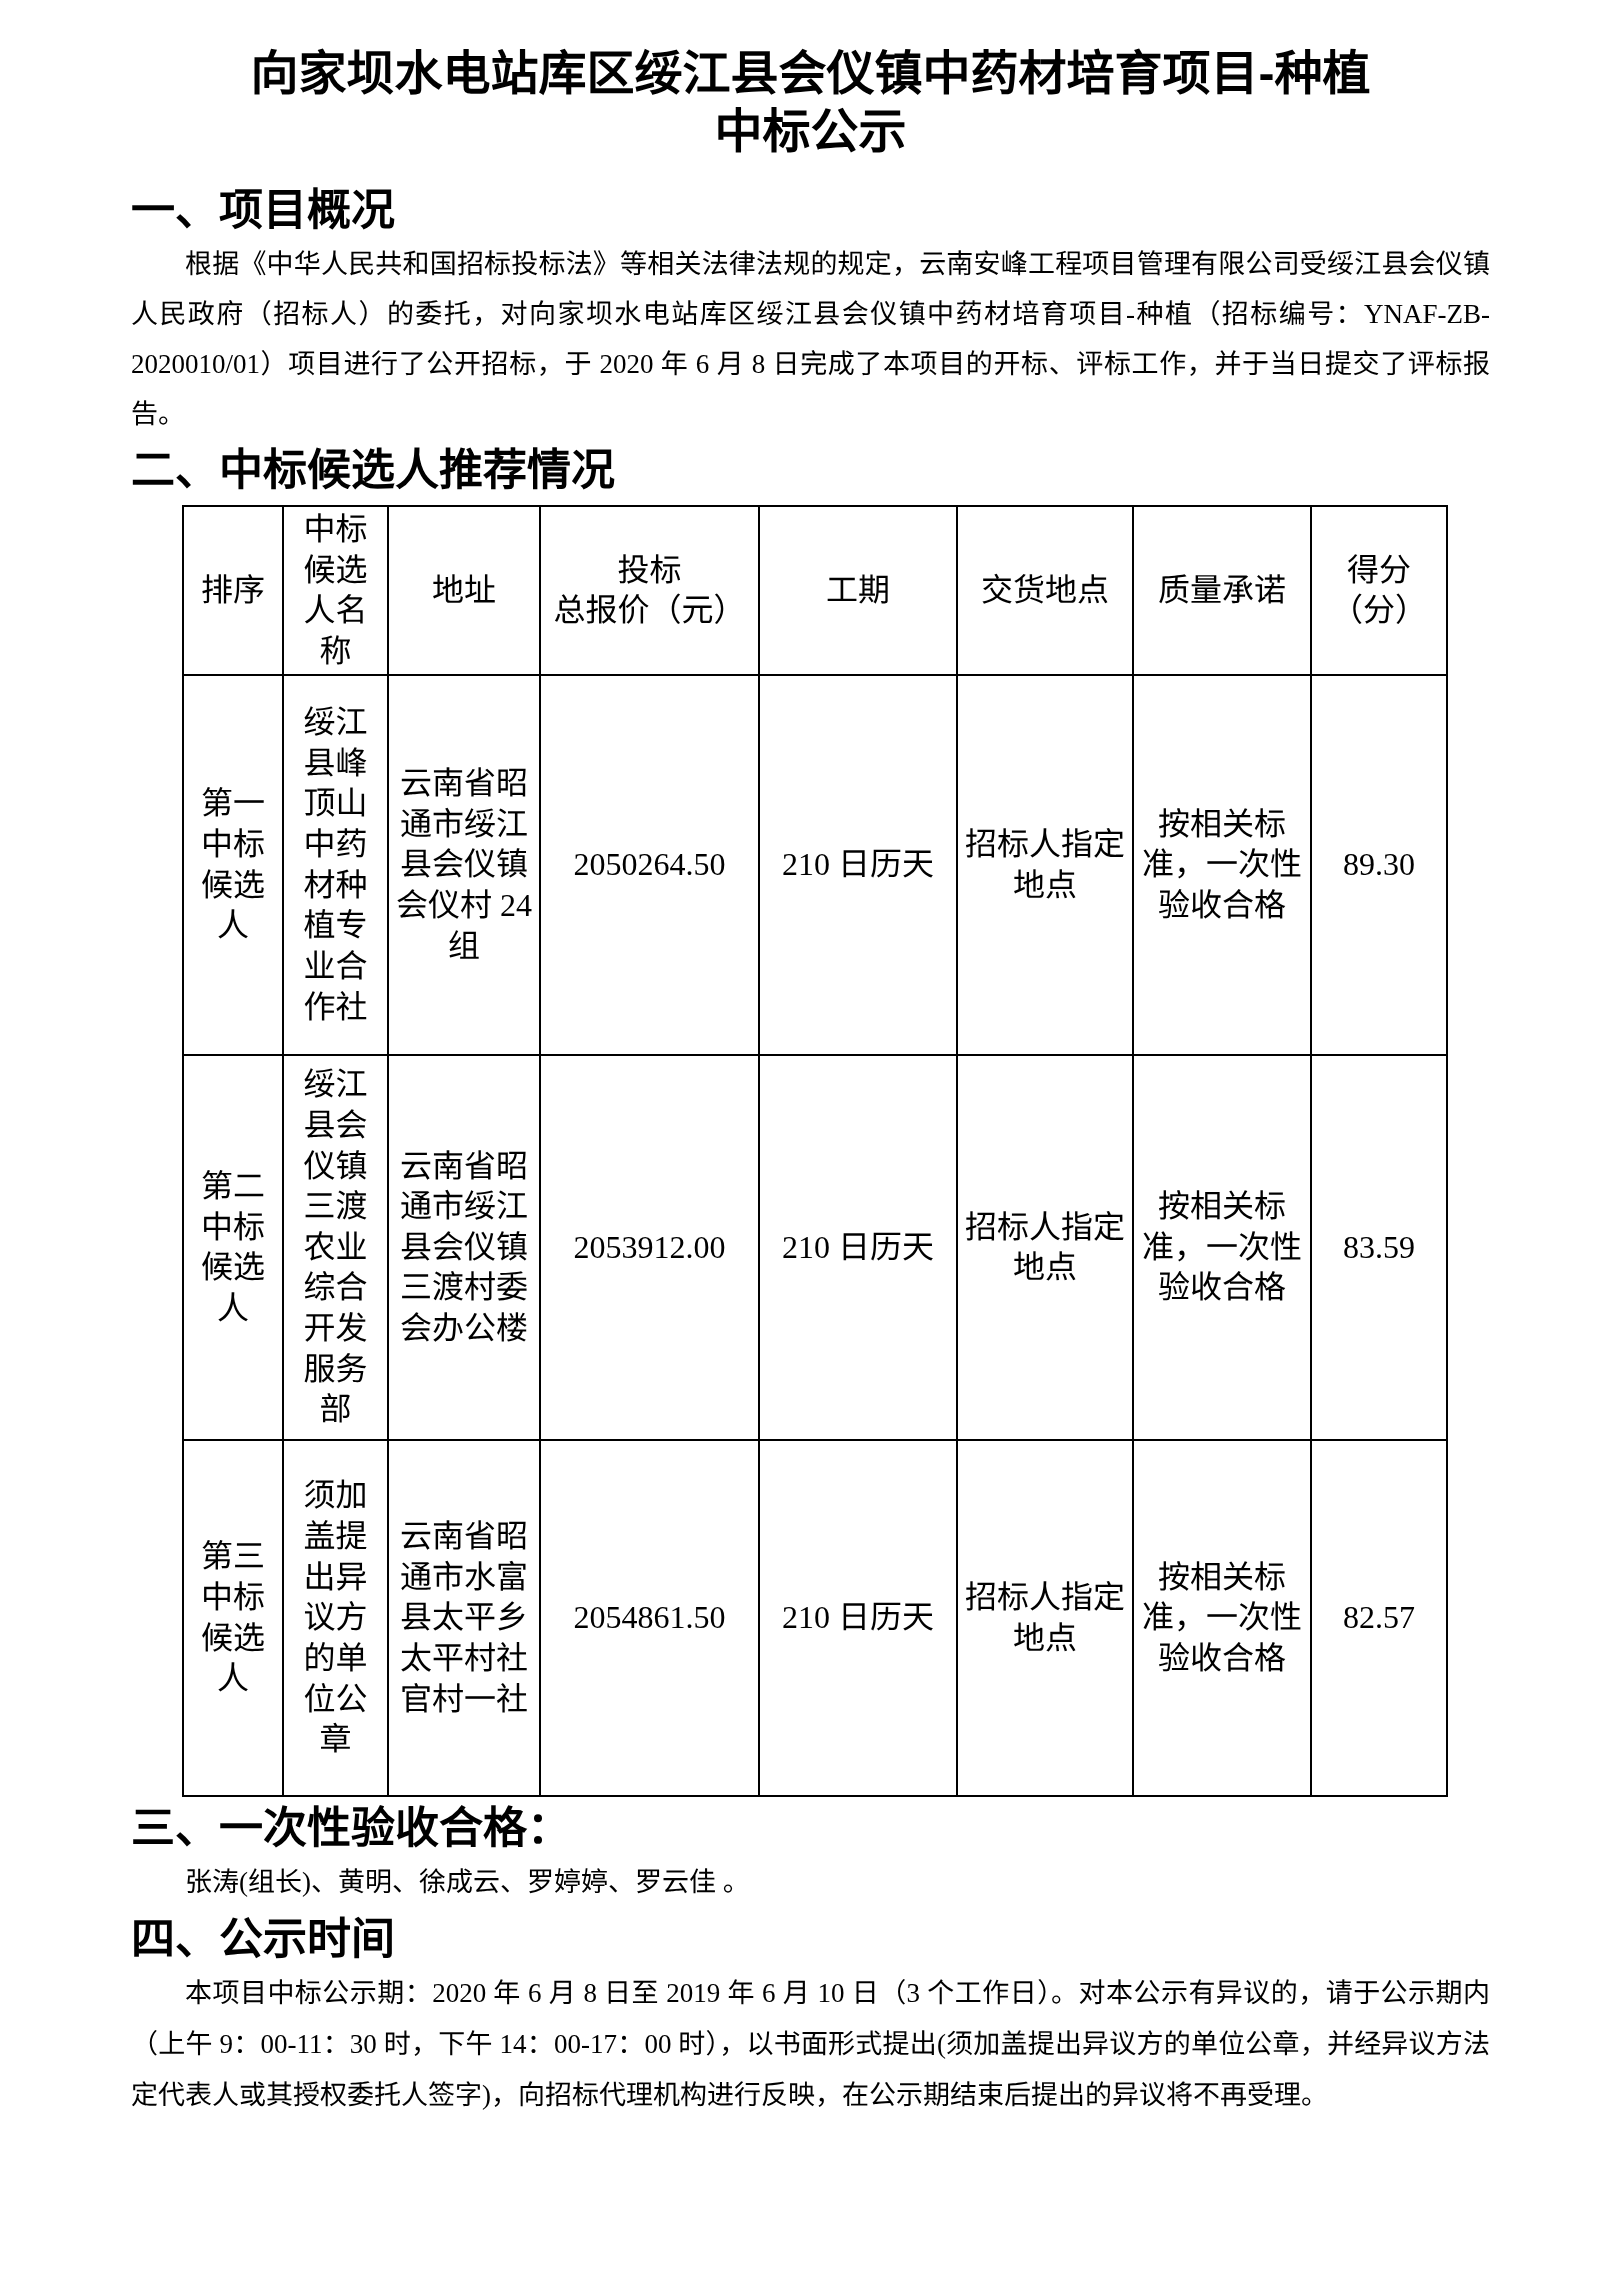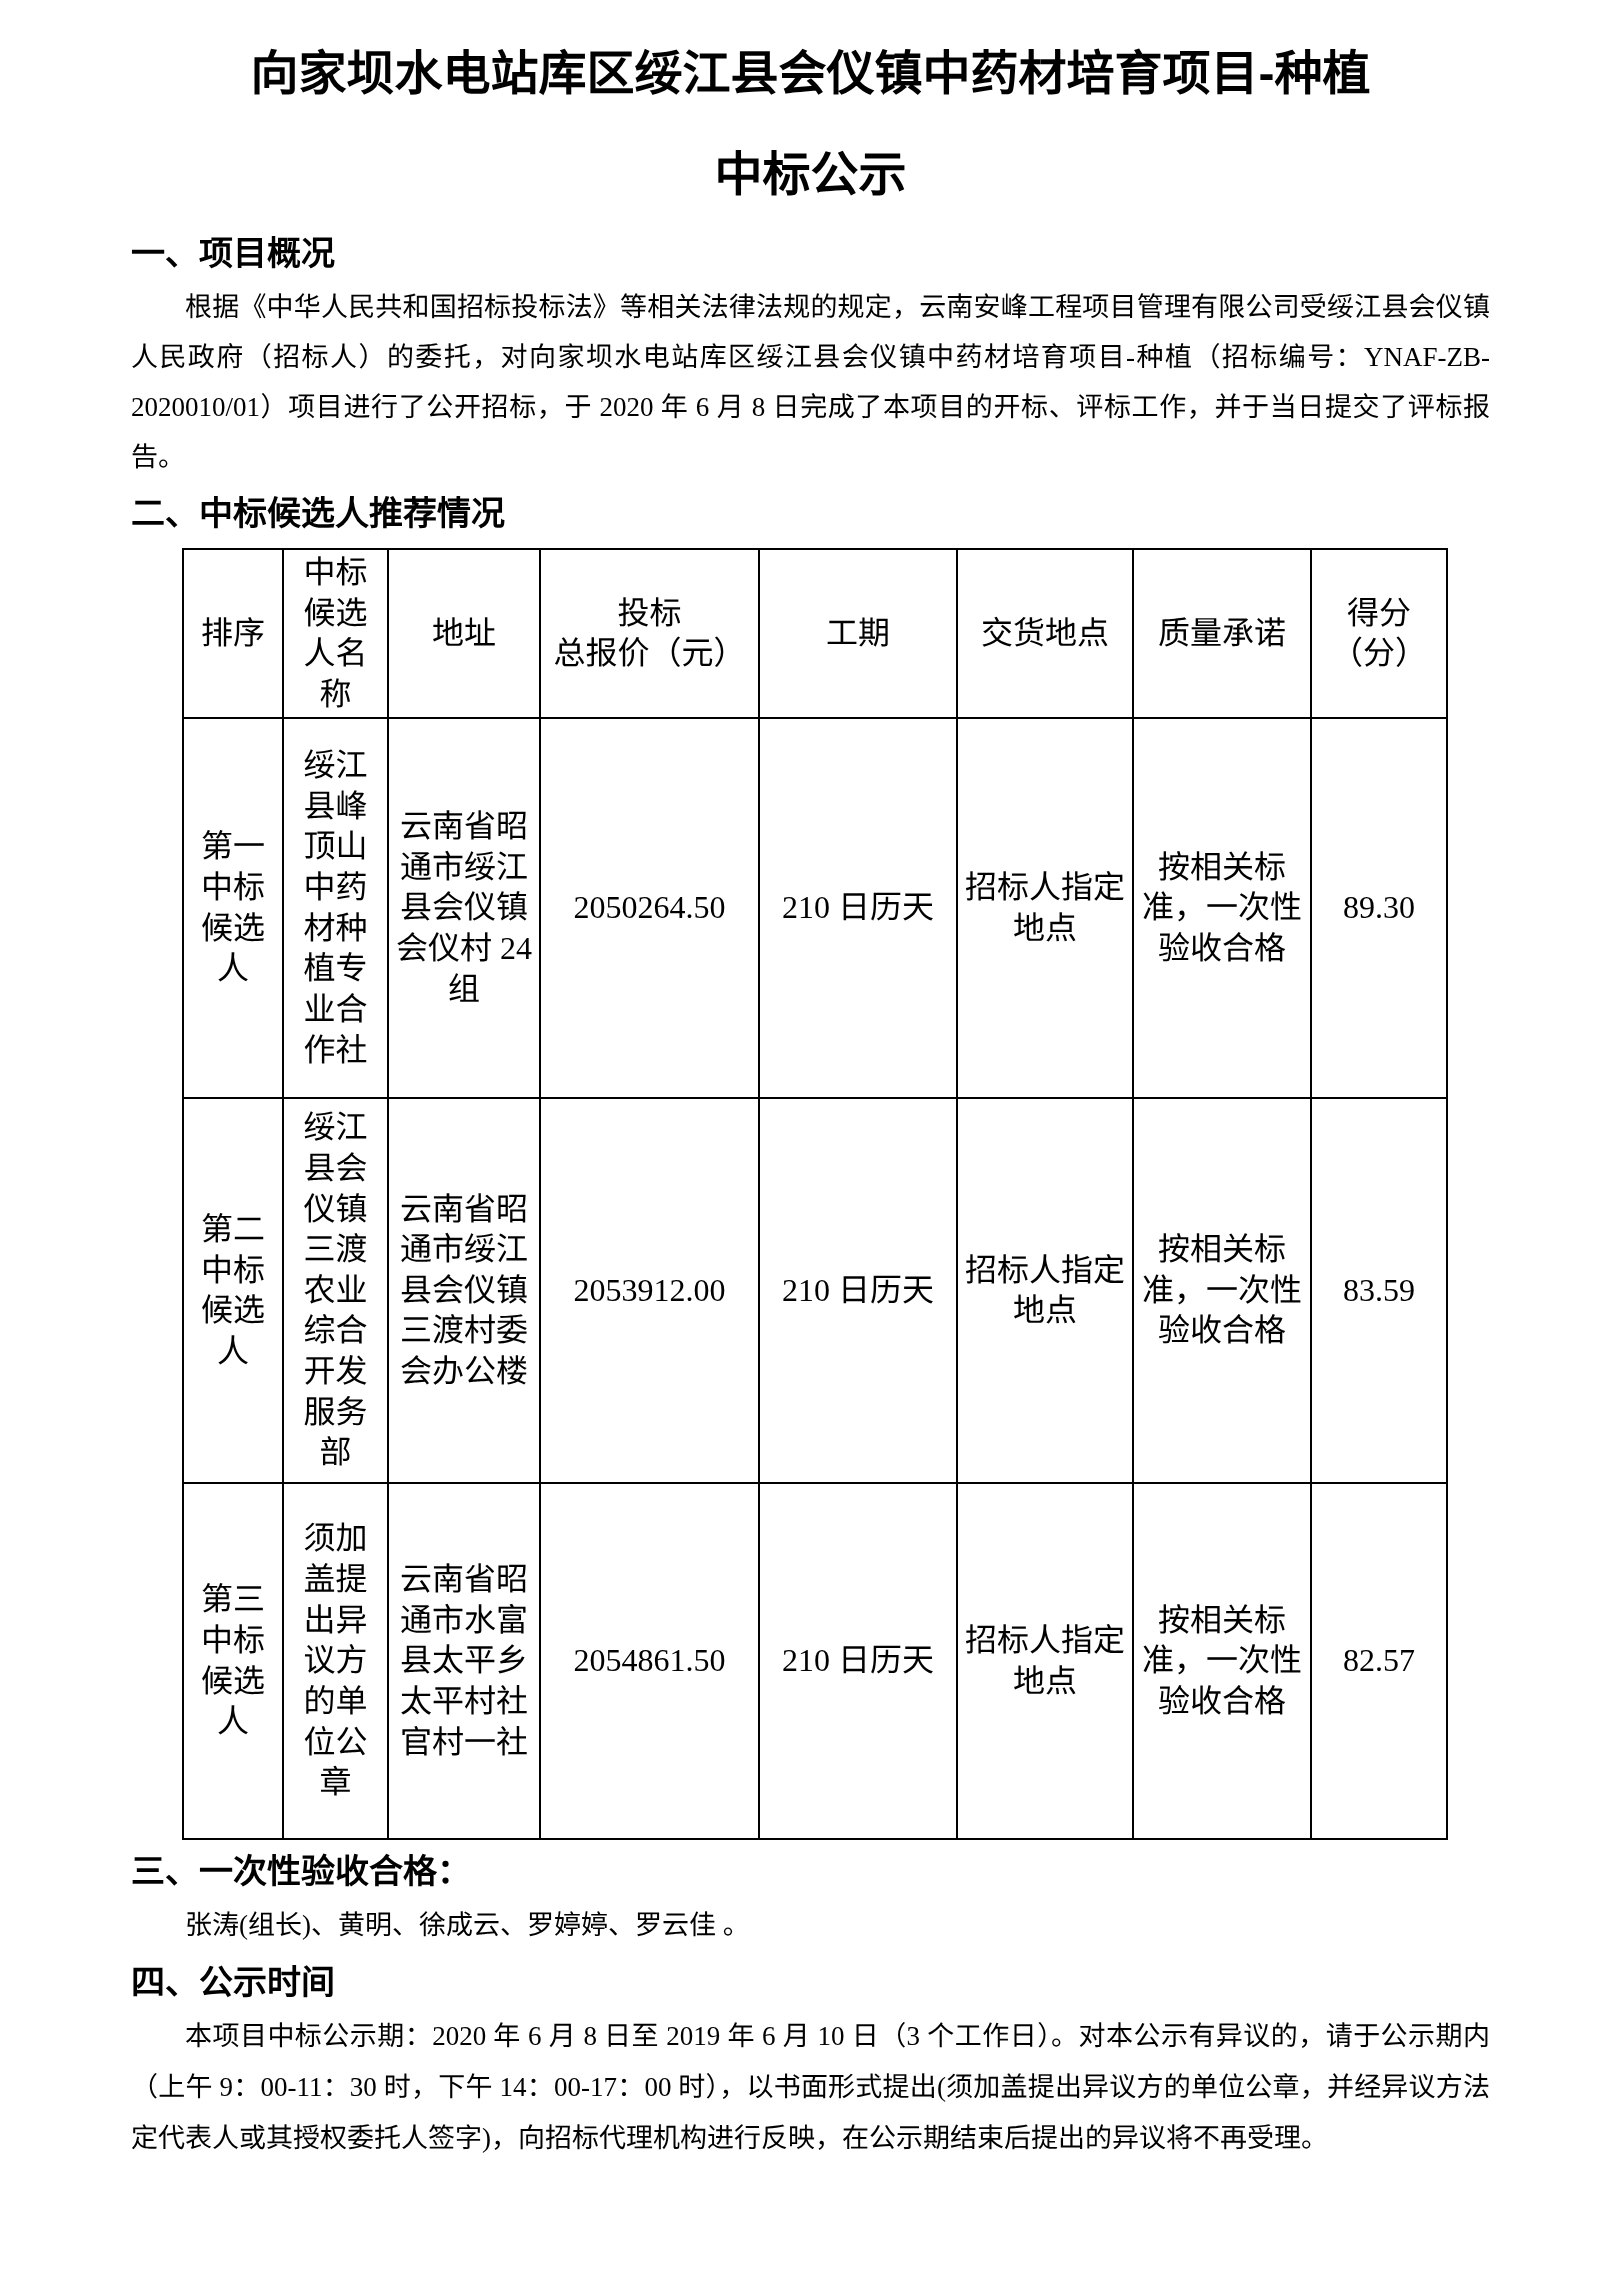--- a/index.html
+++ b/index.html
@@ -19,25 +19,25 @@
     overflow: hidden;
   }
   .title {
     font-family: "Liberation Sans", "DejaVu Sans", sans-serif;
     font-weight: bold;
     font-size: 48px;
     line-height: 1.2;
     text-align: center;
     margin: 0;
   }
-  .title.second { margin-top: 43px; margin-bottom: 25.5px; }
+  .title.second { margin-bottom: 25.5px; }
   .sec-heading {
     font-family: Liberation Serif, serif;
     font-weight: bold;
-    font-size: 34px;
+    font-size: 44px;
     line-height: 49px;
     margin: 7.8px 0 3.9px 0;
   }
   .para {
     font-size: 27px;
     line-height: 50px;
     text-align: justify;
     text-indent: 2em;
     margin: 0;
   }

